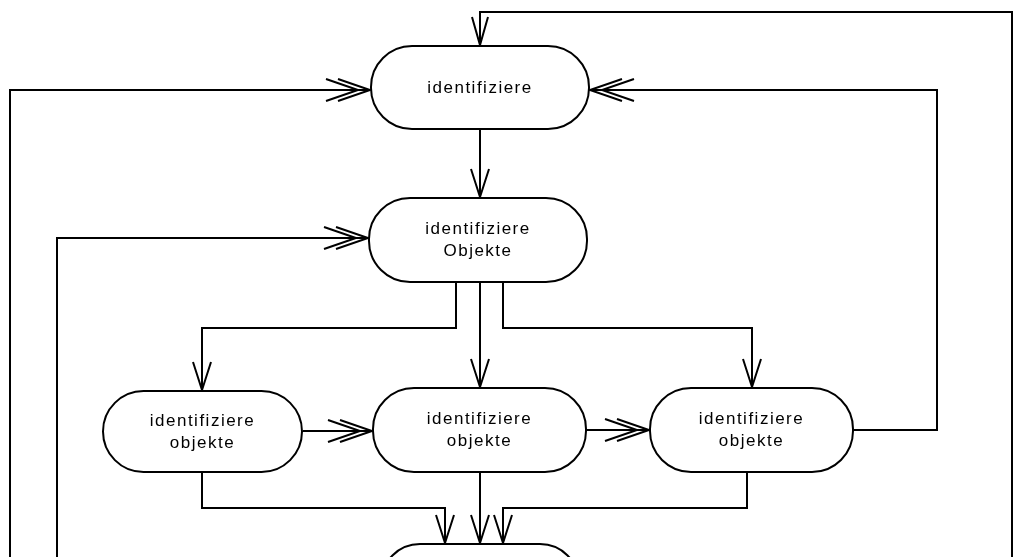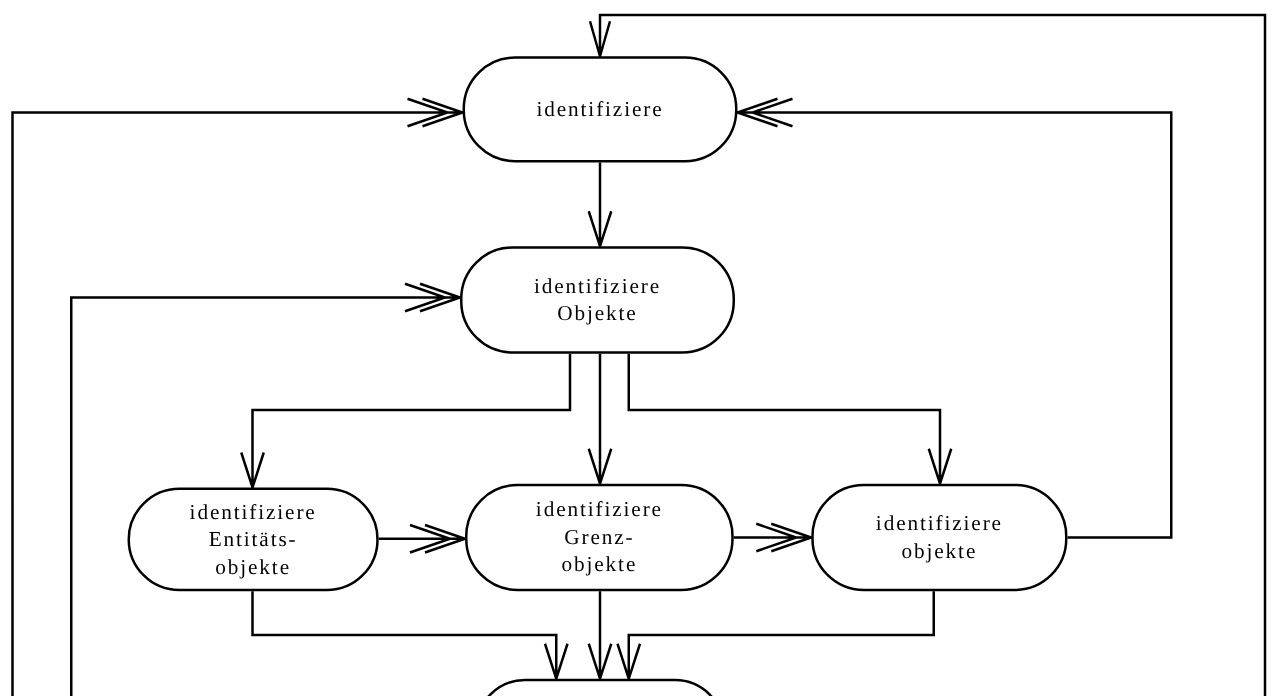--- a/index.html
+++ b/index.html
@@ -30,21 +30,21 @@
   }
   .node {
     position: absolute;
     box-sizing: border-box;
     border: 2px solid #000000;
     border-radius: 42px;
     background: #ffffff;
     display: flex;
     align-items: center;
     justify-content: center;
-    font-family: Liberation Serif, serif;
+    font-family: Liberation Sans, sans-serif;
     font-size: 17px;
     line-height: 22px;
     letter-spacing: 1.5px;
     color: #000000;
   }
   .node-label {
     width: 100%;
     text-align: center;
   }
   .node-label .ln { display: block; }
@@ -99,29 +99,27 @@
   <div class="node" id="n2">
     <div class="node-label">
       <span class="ln">identifiziere</span>
       <span class="ln">Objekte</span>
     </div>
   </div>
 
   <div class="node" id="n3">
     <div class="node-label">
       <span class="ln">identifiziere</span>
-      <span class="ln">Entitäts-</span>
       <span class="ln">objekte</span>
     </div>
   </div>
 
   <div class="node" id="n4">
     <div class="node-label">
       <span class="ln">identifiziere</span>
-      <span class="ln">Grenz-</span>
       <span class="ln">objekte</span>
     </div>
   </div>
 
   <div class="node" id="n5">
     <div class="node-label">
       <span class="ln">identifiziere</span>
       <span class="ln">objekte</span>
     </div>
   </div>

